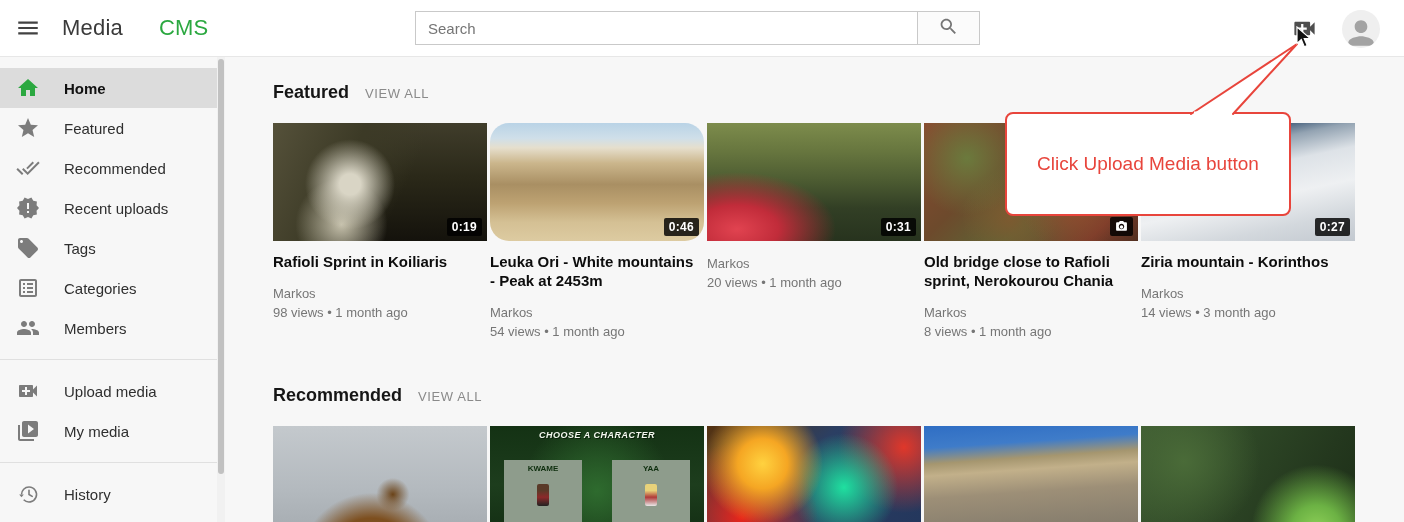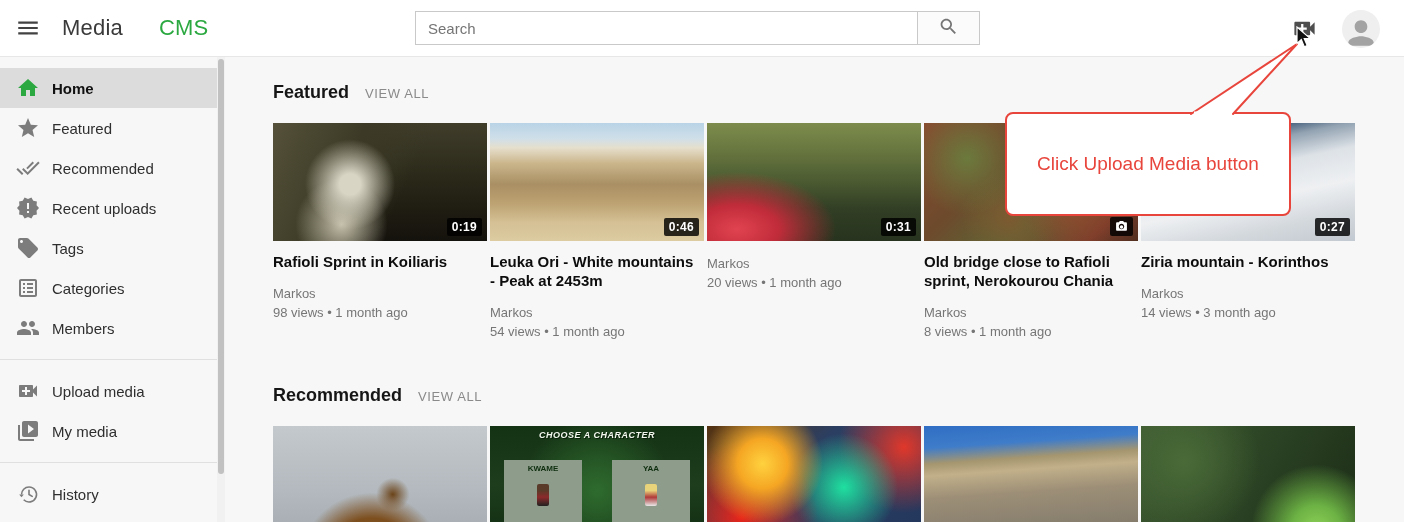--- a/index.html
+++ b/index.html
@@ -21,21 +21,21 @@
   .searchwrap{position:absolute;left:415px;top:11px;display:flex;height:34px;}
   .searchwrap input{width:503px;height:34px;border:1px solid #c9c9c9;background:#fff;padding:0 12px;font-size:15px;color:#333;outline:none;}
   .searchwrap input::placeholder{color:#757575;}
   .search-btn{width:63px;height:34px;border:1px solid #c9c9c9;margin-left:-1px;background:#fbfbfb;color:#757575;display:flex;align-items:center;justify-content:center;cursor:pointer;}
   .top-actions{position:absolute;right:24px;top:0;height:57px;display:flex;align-items:center;gap:24px;}
   .upload-top{border:none;background:none;color:#4e4e4e;width:28px;height:28px;cursor:pointer;}
   .avatar{width:38px;height:38px;border-radius:50%;background:#efefef;color:#a3a3a3;display:flex;align-items:center;justify-content:center;overflow:hidden;cursor:pointer;}
 
   
   .sidebar{position:absolute;top:57px;left:0;width:225px;bottom:0;background:var(--bg);z-index:10;padding-top:11px;}
-  .side-item{display:flex;align-items:center;height:40px;padding-left:16px;gap:12px;cursor:pointer;color:#2f2f2f;font-size:15px;width:217px;}
+  .side-item{display:flex;align-items:center;height:40px;padding-left:16px;gap:24px;cursor:pointer;color:#2f2f2f;font-size:15px;width:217px;}
   .side-item .sicon{width:24px;height:24px;color:#7c7c7c;flex:0 0 auto;}
   .side-item.active{background:#dcdcdc;font-weight:bold;color:#111;}
   .side-item.active .sicon{color:var(--green);}
   .side-divider{height:1px;background:#e0e0e0;margin:11px 0;width:217px;}
   .sb-track{position:absolute;top:0;right:0;width:8px;height:100%;background:#f1f1f1;}
   .sb-thumb{position:absolute;top:2px;left:1px;width:6px;height:415px;border-radius:4px;background:#c1c1c1;cursor:grab;}
 
   
   .main{position:absolute;left:225px;top:57px;right:0;bottom:0;padding:25px 0 0 48px;}
   .sec-head{display:flex;align-items:baseline;gap:16px;margin-bottom:20px;}
@@ -50,21 +50,21 @@
   .cauthor{margin-top:13px;font-size:13px;line-height:19px;color:var(--muted);cursor:pointer;}
   .cmeta{font-size:13px;line-height:19px;color:var(--muted);}
   .sec-recommended{margin-top:44px;}
 
   
   .th-f1{background:
     radial-gradient(circle at 36% 52%, #d9d5c5 0%, #d9d5c5 7%, rgba(217,213,197,0) 30%),
     radial-gradient(circle at 32% 86%, #c5c0ab 0%, rgba(197,192,171,0) 26%),
     linear-gradient(115deg,#55513a 0%,#3c3a26 35%,#23211600 60%),
     linear-gradient(180deg,#403d2b 0%,#2b2919 45%,#14120c 100%);}
-  .th-f2{background:linear-gradient(180deg,#b9d3e6 0%,#cfdfe9 13%,#e6dfcd 21%,#cbb68c 34%,#a98f63 52%,#bda272 68%,#d4c094 84%,#ddcba1 100%);}
+  .th-f2{background:linear-gradient(180deg,#b9d3e6 0%,#cfdfe9 13%,#e6dfcd 21%,#cbb68c 34%,#a98f63 52%,#bda272 68%,#d4c094 84%,#ddcba1 100%);border-radius:19px;}
   .th-f3{background:
     radial-gradient(ellipse at 14% 90%, #e14350 0%, #c12c3a 16%, rgba(193,44,58,0) 38%),
     linear-gradient(180deg,#7d8c4c 0%,#66753e 25%,#4b5a31 50%,#323f25 72%,#27331e 100%);}
   .th-f4{background:
     radial-gradient(circle at 20% 30%, #6b7a3d 0%, rgba(107,122,61,0) 30%),
     radial-gradient(circle at 70% 60%, #9c4a2e 0%, rgba(156,74,46,0) 35%),
     radial-gradient(circle at 40% 80%, #7d5a30 0%, rgba(125,90,48,0) 30%),
     linear-gradient(135deg,#8a4a30 0%,#6d4a2c 35%,#5d6636 60%,#793c2a 85%,#522f20 100%);}
   .th-f5{background:linear-gradient(168deg,#1e3a58 0%,#2c4a6b 16%,#5c7license287 22%,#93a3b2 27%,#dde2e7 42%,#eef0f2 62%,#d3d8dd 82%,#c3c9d0 100%);}
   .th-f5{background:linear-gradient(168deg,#1e3a58 0%,#2c4a6b 16%,#93a3b2 27%,#dde2e7 42%,#eef0f2 62%,#d3d8dd 82%,#c3c9d0 100%);}

